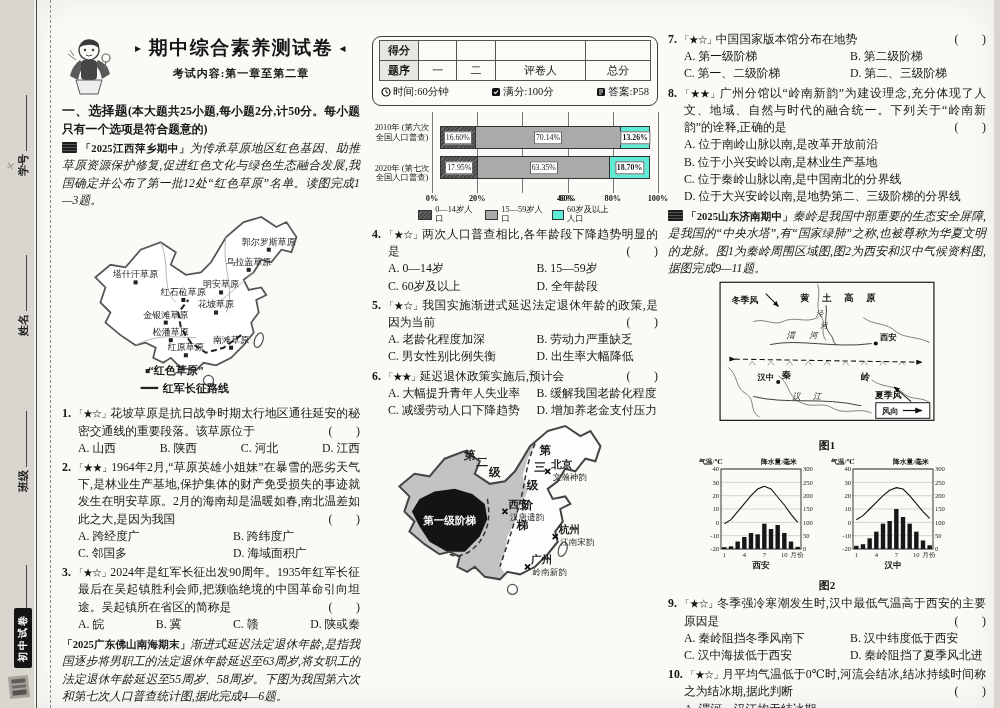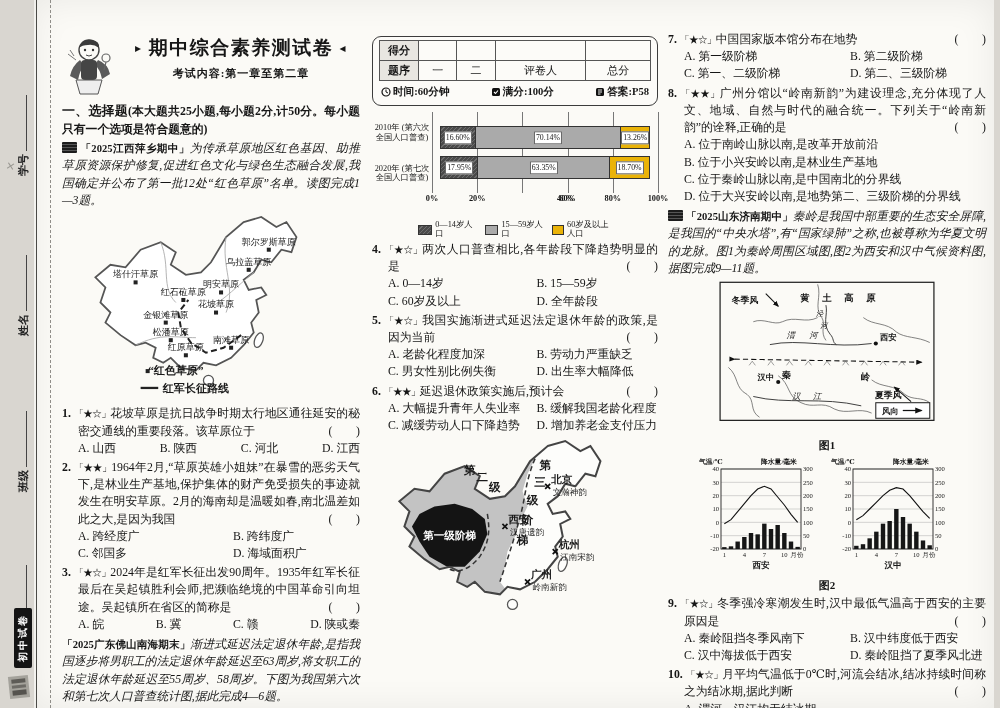--- a/index.html
+++ b/index.html
@@ -38,21 +38,21 @@
   .exam-title{font-size:19px;font-weight:bold;letter-spacing:1.5px;white-space:nowrap;}
   .exam-title .mk{font-size:12px;vertical-align:2px;}
   .exam-sub{font-size:11px;font-weight:bold;margin-top:3px;letter-spacing:1px;}
 
   
   .scorebox{border:1.3px solid #3c3c3c;border-radius:9px;padding:3px 6px 2px;background:#fcfbf8;}
   .scorebox table{width:100%;border-collapse:collapse;font-size:11px;}
   .scorebox td{border:1px solid #555;text-align:center;height:19px;padding:0 2px;}
   .scorebox td.corner{width:34px;background:#e8e6e1;font-weight:bold;}
   .score-meta{display:flex;justify-content:space-between;align-items:center;
-              font-weight:bold;font-size:10.6px;padding:3px 2px 4px;}
+              font-weight:normal;font-size:10.6px;padding:3px 2px 4px;}
   .score-meta .mi{display:flex;align-items:center;gap:2px;}
 
   
   .sec{font-weight:bold;text-align:justify;margin:6px 0 2px;}
   .sec .secno{font-size:13px;}
   .intro{margin:3px 0;text-align:justify;font-style:italic;}
   .intro .src{font-style:normal;font-weight:bold;font-size:10.6px;}
   .tag-icon{display:inline-block;width:15px;height:11px;background:#1c1c1c;border-radius:1px;
             margin-right:3px;vertical-align:-1px;
             background-image:repeating-linear-gradient(0deg,#1c1c1c 0 2px,#555 2px 3px);}
@@ -76,27 +76,27 @@
   .pplot{flex:1;position:relative;padding:7px 8px;}
   .pgrid{position:absolute;top:0;bottom:0;border-left:1px solid #777;}
   .pbar{position:relative;height:21px;margin:7px 0;display:flex;border:1px solid #333;background:#fff;}
   .pseg{position:relative;height:100%;box-sizing:border-box;border-right:1px solid #333;}
   .pseg:last-child{border-right:none;}
   .pseg .pv{position:absolute;top:50%;left:50%;transform:translate(-50%,-50%);
             background:#fff;border:0.5px solid #666;font-size:7.8px;padding:0 1px;
             white-space:nowrap;z-index:3;}
   .seg0{background:#4a4a4a;background-image:repeating-linear-gradient(135deg,#4a4a4a 0 2px,#6e6e6e 2px 3px);}
   .seg1{background:#aaa;}
-  .seg2{background:#eab308;}
+  .seg2{background:#5eead4;font-weight:bold;}
   .paxis{position:relative;height:12px;margin-left:60px;font-size:8.3px;font-weight:bold;}
   .paxis span{position:absolute;transform:translateX(-50%);}
   .plegend{display:flex;justify-content:center;align-items:center;gap:7px;
            font-size:8.3px;margin-top:1px;line-height:1.05;}
   .plegend .sw{display:inline-block;width:13px;height:8px;border:1px solid #333;vertical-align:-1px;margin-right:1px;}
-  .plegend .li{display:flex;align-items:center;gap:2px;max-width:60px;margin-top:15px;}
+  .plegend .li{display:flex;align-items:center;gap:2px;max-width:60px;}
 
   
   .figwrap{text-align:center;margin:2px 0;}
   .figcap{text-align:center;font-weight:bold;font-size:11px;margin:0 0 2px;}
   .climate-row{display:flex;justify-content:center;gap:4px;}
   svg text{font-family:"Liberation Serif","DejaVu Serif",serif;}
 </style>
 </head>
 <body>
 

